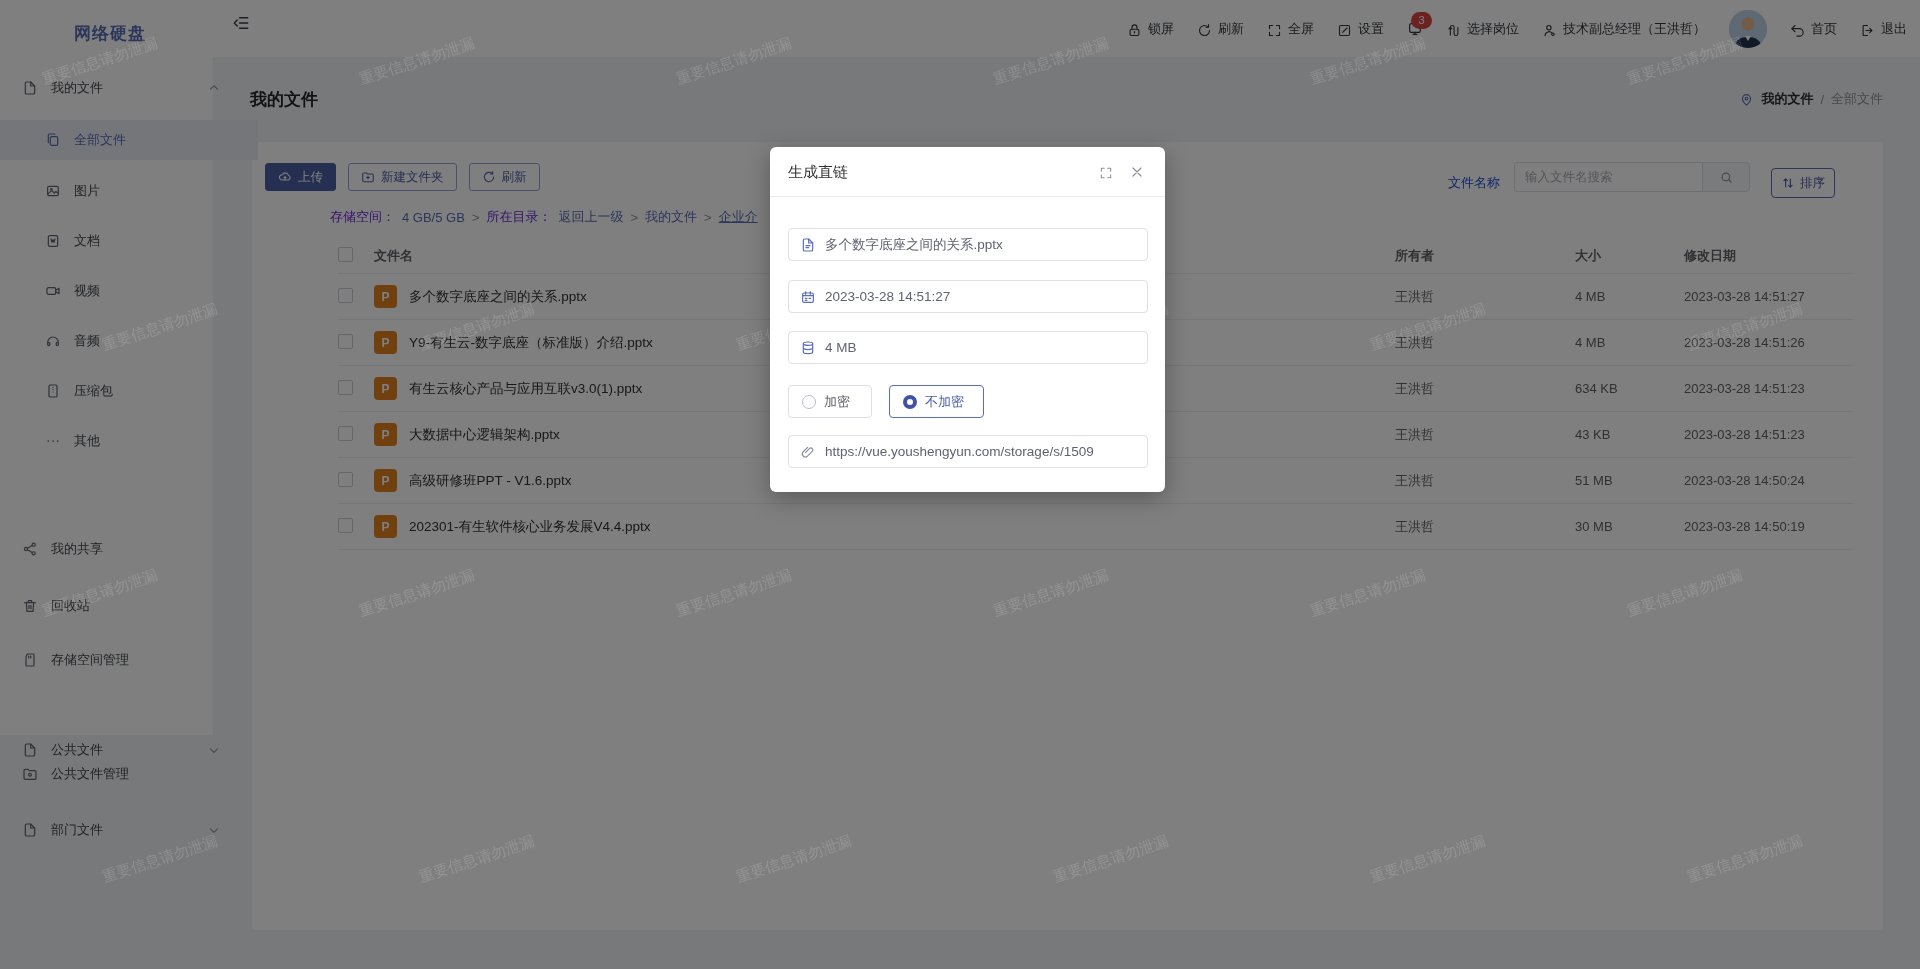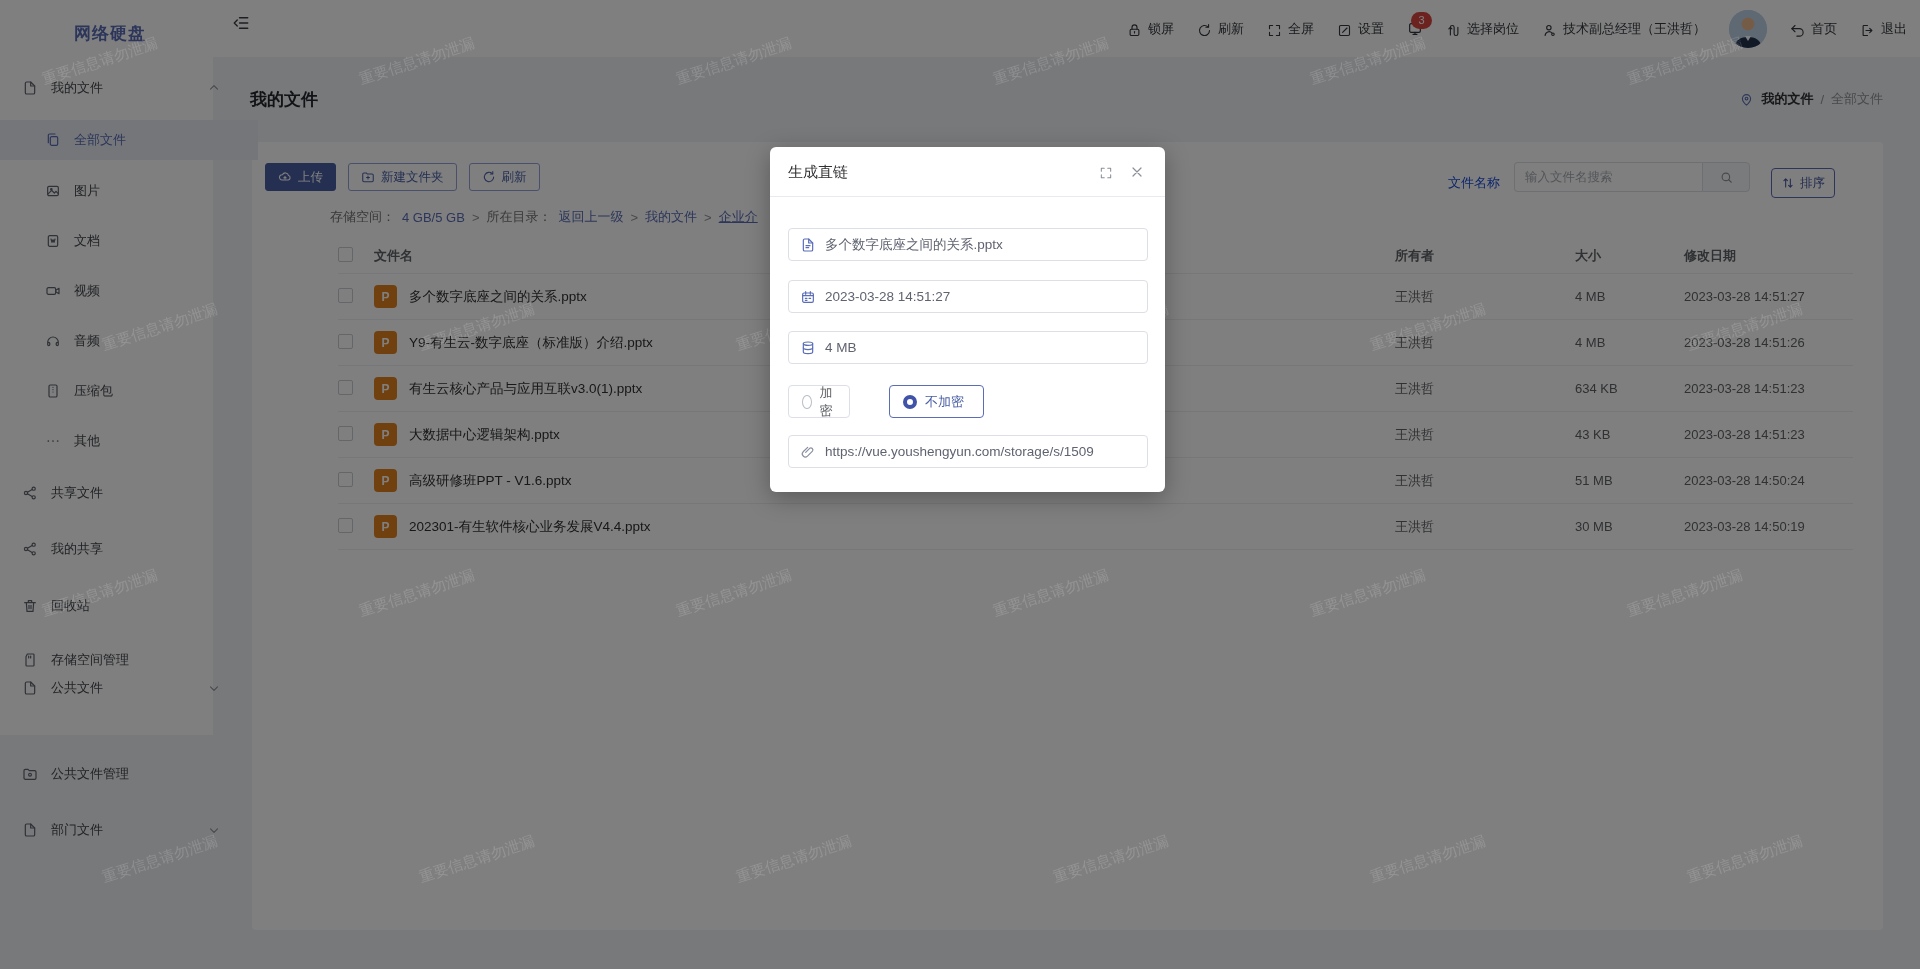--- a/index.html
+++ b/index.html
@@ -50,21 +50,21 @@
   .search-input{width:188px;height:30px;box-sizing:border-box;border:1px solid #dcdfe6;border-right:none;
                 border-radius:4px 0 0 4px;padding:0 10px;font-size:12.5px;color:#606266;outline:none;
                 font-family:"Liberation Sans","DejaVu Sans",sans-serif;}
   .search-input::placeholder{color:#a8abb2;}
   .search-btn{width:48px;height:30px;box-sizing:border-box;border:1px solid #dcdfe6;border-radius:0 4px 4px 0;
               background:#f5f7fa;display:flex;align-items:center;justify-content:center;color:#909399;cursor:pointer;}
   .sort-btn{margin-left:21px;width:64px;height:30px;box-sizing:border-box;border:1px solid #5a6db5;border-radius:4px;
             background:#fff;color:#44549e;font-size:12.5px;display:flex;align-items:center;justify-content:center;gap:5px;cursor:pointer;}
 
   .pathbar{position:absolute;left:78px;top:66px;display:flex;align-items:center;gap:7px;font-size:13px;white-space:nowrap;}
-  .pb-gray{color:#737373;}
+  .pb-gray{color:#6d28d9;}
   .pb-link{color:#5a6db5;cursor:pointer;}
   .pb-sep{color:#909399;}
   .pb-cur{color:#5a6db5;text-decoration:underline;cursor:pointer;}
 
   .table{position:absolute;left:86px;top:96px;width:1515px;}
   .trow,.thead{display:grid;grid-template-columns:36px 1fr 180px 109px 169px;align-items:center;}
   .thead{height:35px;font-size:13px;font-weight:bold;color:#5f6368;border-bottom:1px solid #ebeef5;}
   .trow{height:45px;border-bottom:1px solid #ebeef5;font-size:13px;color:#606266;}
   .cb{width:15px;height:15px;box-sizing:border-box;border:1px solid #c8ccd4;border-radius:2px;background:#fff;cursor:pointer;display:inline-block;}
   .c-name{display:flex;align-items:center;gap:12px;}
@@ -180,41 +180,30 @@
 
     <div class="side-item lvl2" style="top:421px">
       <span class="s-ic">
           <svg class="ic ic16" viewBox="0 0 24 24">
             <path d="M5 12h.01M12 12h.01M19 12h.01" style="stroke-width:2.6"></path>
           </svg>
         </span>
       <span>其他</span>
     </div>
 
-    <div class="side-item lvl1" style="top:473px">
+
+    <div class="side-item lvl1" style="top:529px">
       <span class="s-ic">
           <svg class="ic ic16" viewBox="0 0 24 24">
             <circle cx="6" cy="12" r="2.4"></circle>
             <circle cx="17.5" cy="5.5" r="2.4"></circle>
             <circle cx="17.5" cy="18.5" r="2.4"></circle>
             <path d="m8.2 10.8 7-4M8.2 13.2l7 4"></path>
           </svg>
         </span>
-      <span>共享文件</span>
-    </div>
-
-    <div class="side-item lvl1" style="top:529px">
-      <span class="s-ic">
-          <svg class="ic ic16" viewBox="0 0 24 24">
-            <circle cx="6" cy="12" r="2.4"></circle>
-            <circle cx="17.5" cy="5.5" r="2.4"></circle>
-            <circle cx="17.5" cy="18.5" r="2.4"></circle>
-            <path d="m8.2 10.8 7-4M8.2 13.2l7 4"></path>
-          </svg>
-        </span>
       <span>我的共享</span>
     </div>
 
     <div class="side-item lvl1" style="top:586px">
       <span class="s-ic">
           <svg class="ic ic16" viewBox="0 0 24 24">
             <path d="M4 7h16M9.5 7V4h5v3M6.5 7l1 13h9l1-13"></path>
             <path d="M10.5 11v5M13.5 11v5"></path>
           </svg>
         </span>
@@ -224,21 +213,21 @@
     <div class="side-item lvl1" style="top:640px">
       <span class="s-ic">
           <svg class="ic ic16" viewBox="0 0 24 24">
             <path d="M8 3h9a1 1 0 0 1 1 1v16a1 1 0 0 1-1 1H7a1 1 0 0 1-1-1V7z"></path>
             <path d="M10 6v3M13 6v3"></path>
           </svg>
         </span>
       <span>存储空间管理</span>
     </div>
 
-    <div class="side-item lvl1" style="top:668px">
+    <div class="side-item lvl1" style="top:730px">
       <span class="s-ic">
           <svg class="ic ic16" viewBox="0 0 24 24">
             <path d="M13 3H7a2 2 0 0 0-2 2v14a2 2 0 0 0 2 2h10a2 2 0 0 0 2-2V9z"></path>
             <path d="M13 3v6h6"></path>
           </svg>
         </span>
       <span>公共文件</span>
       <span class="chev">
           <svg class="ic ic14" viewBox="0 0 24 24">
             <path d="m6 10 6 6 6-6"></path>
@@ -598,21 +587,21 @@
       <span class="m-ic">
           <svg class="ic ic16" viewBox="0 0 24 24">
             <ellipse cx="12" cy="5.5" rx="7" ry="2.5"></ellipse>
             <path d="M5 5.5V18c0 1.4 3.1 2.5 7 2.5s7-1.1 7-2.5V5.5"></path>
             <path d="M5 11.8c0 1.4 3.1 2.5 7 2.5s7-1.1 7-2.5"></path>
           </svg>
         </span>
       <span>4 MB</span>
     </div>
 
-    <div class="radio-box" style="top:238px;left:18px;width:62px">
+    <div class="radio-box" style="top:238px;left:18px;width:84px">
       <span class="radio"></span>
       <span>加密</span>
     </div>
     <div class="radio-box sel" style="top:238px;left:119px;width:95px">
       <span class="radio on"></span>
       <span>不加密</span>
     </div>
 
     <div class="m-field" style="top:288px">
       <span class="m-ic" style="color:#8a90a0">

